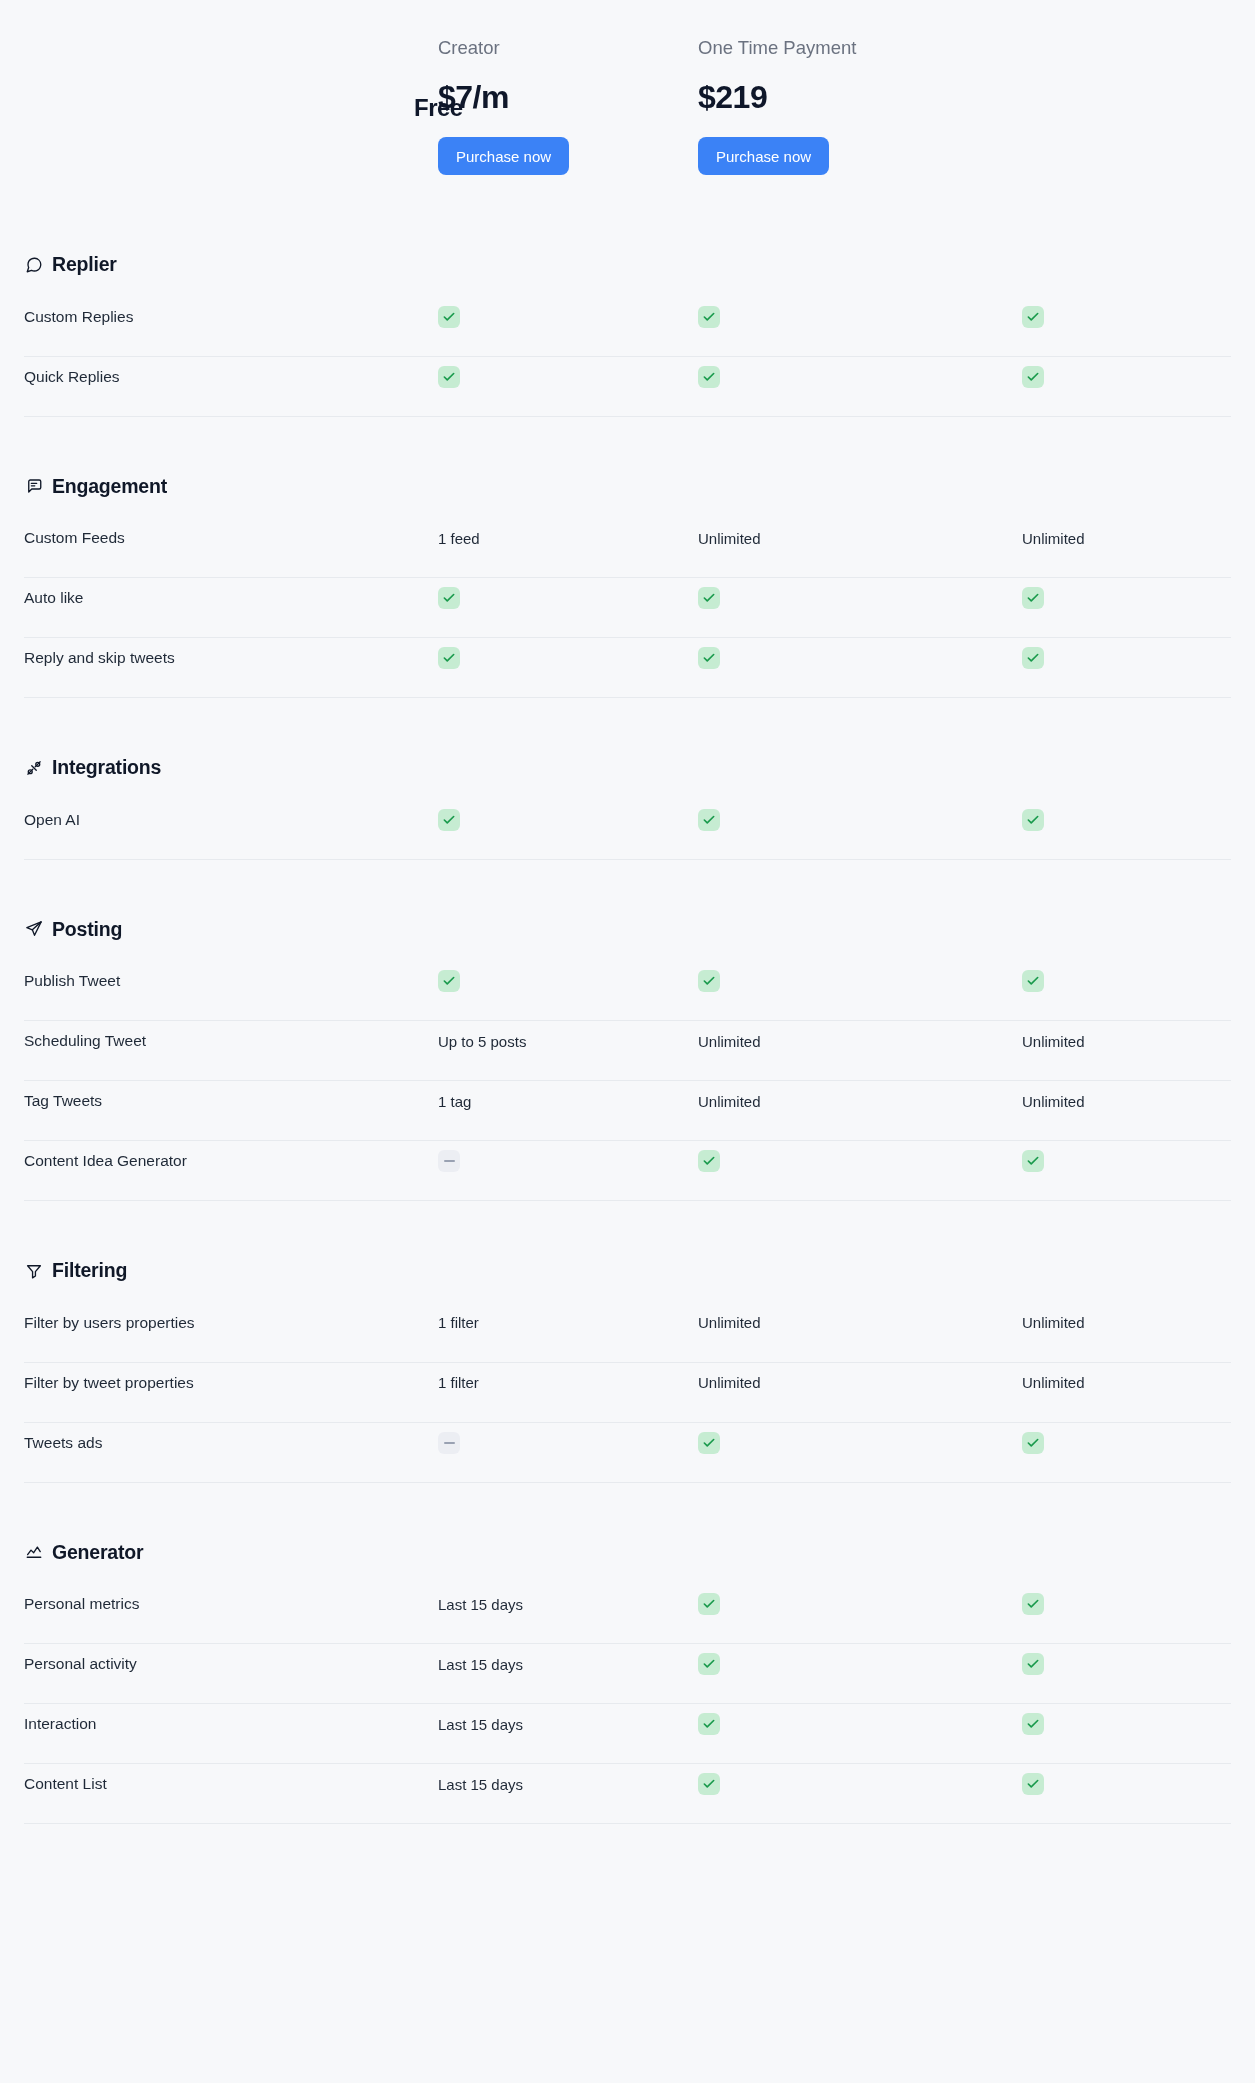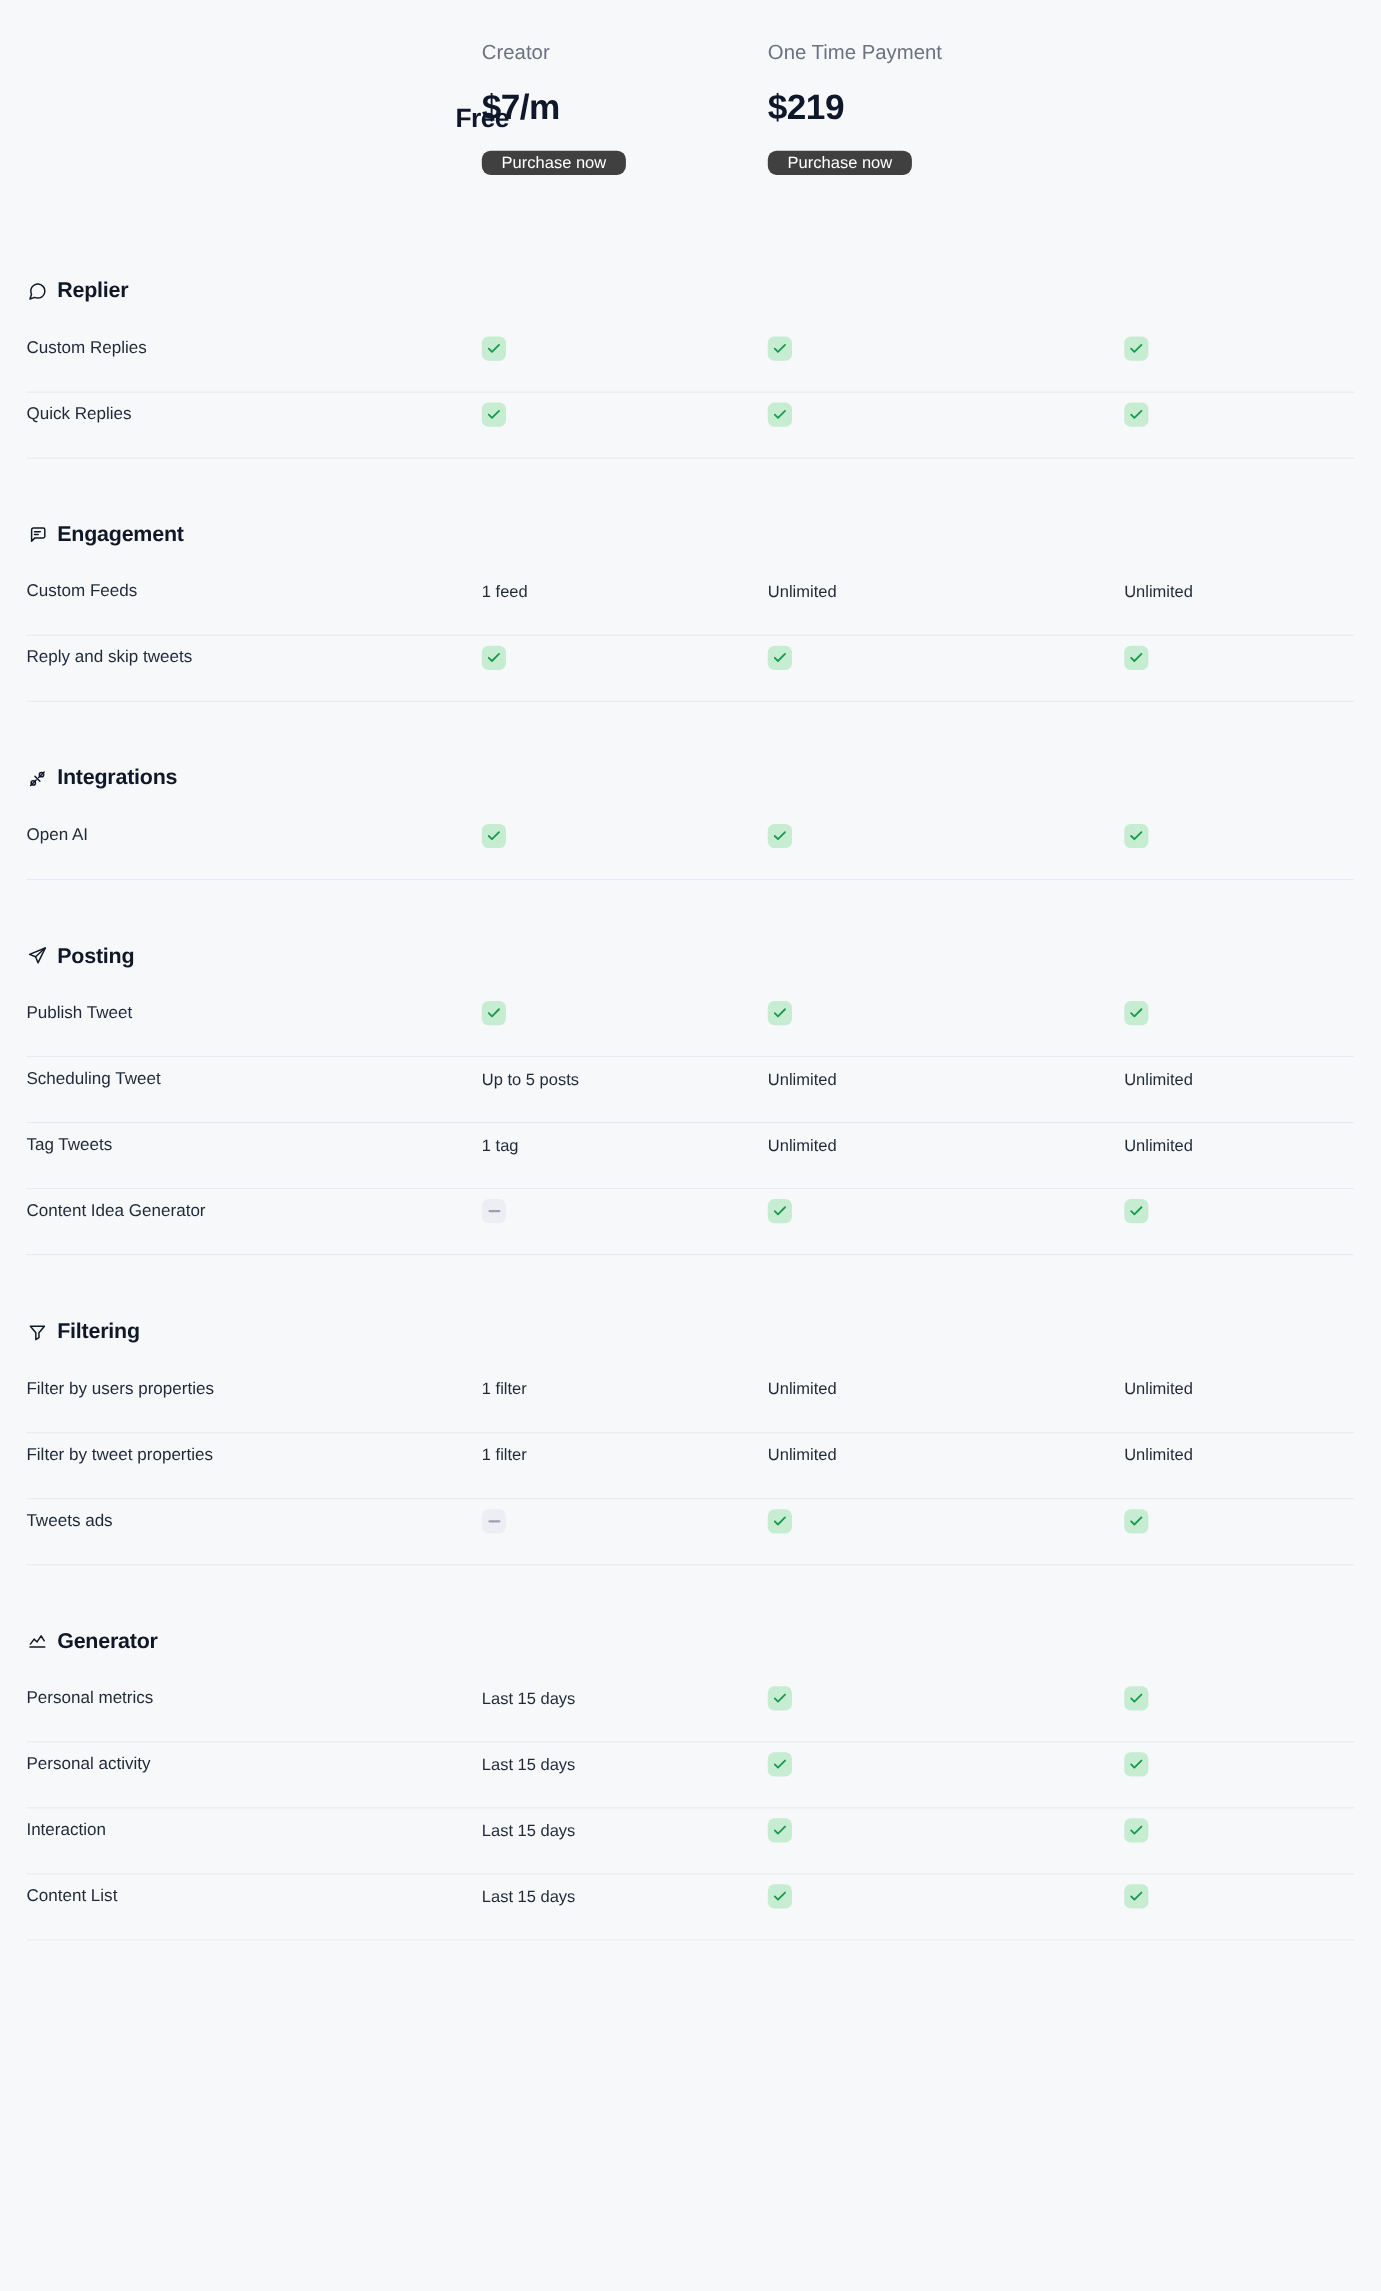--- a/index.html
+++ b/index.html
@@ -62,26 +62,26 @@
     margin-bottom: 22px;
     white-space: nowrap;
   }
 
   .plan-price.free-price {
     margin-bottom: 12px;
     font-size: 24px;
   }
 
   .purchase-btn {
-    background: #404040;
+    background: #3b82f6;
     color: #ffffff;
     border: none;
     border-radius: 8px;
     padding: 0 18px;
-    height: 22px;
+    height: 38px;
     font-size: 15px;
     font-family: "Liberation Sans", sans-serif;
     font-weight: 500;
     cursor: pointer;
     white-space: nowrap;
   }
 
   
   .section {
     margin-bottom: 0;
@@ -262,20 +262,45 @@
               <line x1="8.5" y1="11.8" x2="13" y2="11.8"></line>
             </svg>
           </span>
           <span class="section-title">Engagement</span>
         </div>
         <div class="grid-row feature-row">
           <div class="feature-label">Custom Feeds</div>
           <div class="cell">1 feed</div>
           <div class="cell">Unlimited</div>
           <div class="cell">Unlimited</div>
+          <div></div>
+        </div>
+        <div class="grid-row feature-row">
+          <div class="feature-label">Auto like</div>
+          <div class="cell">
+            <span class="mark check">
+              <svg width="14" height="14" viewBox="0 0 24 24" fill="none" stroke="#199a4c" stroke-width="2.8" stroke-linecap="round" stroke-linejoin="round">
+                <polyline points="20 6 9 17 4 12"></polyline>
+              </svg>
+            </span>
+          </div>
+          <div class="cell">
+            <span class="mark check">
+              <svg width="14" height="14" viewBox="0 0 24 24" fill="none" stroke="#199a4c" stroke-width="2.8" stroke-linecap="round" stroke-linejoin="round">
+                <polyline points="20 6 9 17 4 12"></polyline>
+              </svg>
+            </span>
+          </div>
+          <div class="cell">
+            <span class="mark check">
+              <svg width="14" height="14" viewBox="0 0 24 24" fill="none" stroke="#199a4c" stroke-width="2.8" stroke-linecap="round" stroke-linejoin="round">
+                <polyline points="20 6 9 17 4 12"></polyline>
+              </svg>
+            </span>
+          </div>
           <div></div>
         </div>
         <div class="grid-row feature-row">
           <div class="feature-label">Reply and skip tweets</div>
           <div class="cell">
             <span class="mark check">
               <svg width="14" height="14" viewBox="0 0 24 24" fill="none" stroke="#199a4c" stroke-width="2.8" stroke-linecap="round" stroke-linejoin="round">
                 <polyline points="20 6 9 17 4 12"></polyline>
               </svg>
             </span>

